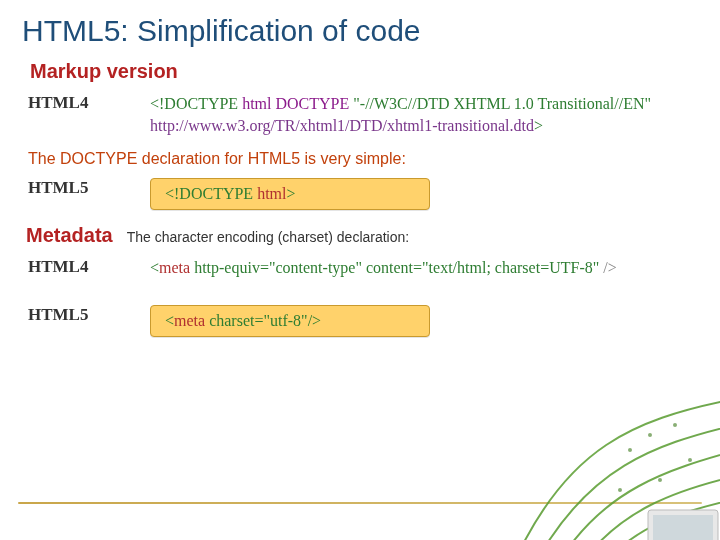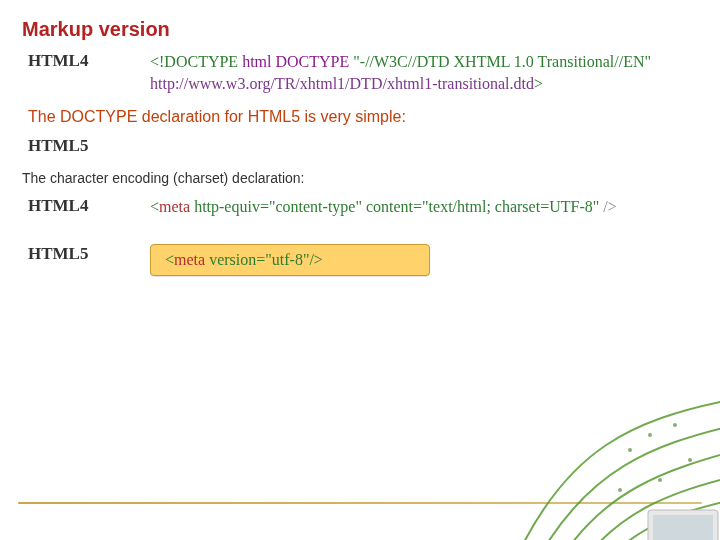--- a/index.html
+++ b/index.html
@@ -15,21 +15,21 @@
   .title {
     font-size: 30px;
     color: #1f4e79;
     font-weight: 400;
     margin-bottom: 12px;
   }
   .section-heading {
     color: #b42222;
     font-weight: 700;
     font-size: 20px;
-    margin: 4px 0 10px 0;
+    margin: 4px 0 10px 8px;
   }
   .row { display: flex; align-items: flex-start; margin: 6px 0 14px 0; font-family: Liberation Serif, serif; }
   .row-inline { display: flex; align-items: baseline; margin: 10px 0 10px 0; }
   .label-col {
     width: 128px;
     flex-shrink: 0;
     font-weight: 700;
     font-size: 17px;
     color: #333;
     padding-left: 6px;
@@ -74,59 +74,67 @@
     width: 260px;
     height: 180px;
     pointer-events: none;
   }
 </style>
 </head>
 <body>
 
 <div class="slide">
 
+  <h1 class="title">HTML5: Simplification of code</h1>
 
   <div class="section-heading">Markup version</div>
 
   <div class="row">
     <div class="label-col">HTML4</div>
     <div class="content-col doctype4">
       <span class="tok-bracket">&lt;!</span><span class="tok-bracket">DOCTYPE</span>
       <span class="tok-dt">html</span>
       <span class="tok-dt">DOCTYPE</span>
       <span class="tok-str">"-//W3C//DTD XHTML 1.0 Transitional//EN"</span><br>
       <span class="tok-url">http://www.w3.org/TR/xhtml1/DTD/xhtml1-transitional.dtd</span><span class="tok-bracket">&gt;</span>
     </div>
   </div>
 
   <div class="caption">The DOCTYPE declaration for HTML5 is very simple:</div>
 
   <div class="row">
     <div class="label-col">HTML5</div>
+    <div class="content-col">
+      <span class="codebox">
+        <span class="tok-bracket">&lt;!</span><span class="tok-bracket">DOCTYPE</span>
+        <span class="tok-red">html</span><span class="tok-bracket">&gt;</span>
+      </span>
+    </div>
   </div>
 
   <div class="row-inline">
+    <span class="section-heading" style="margin:0 14px 0 4px;">Metadata</span>
     <span class="meta-caption">The character encoding (charset) declaration:</span>
   </div>
 
   <div class="row">
     <div class="label-col">HTML4</div>
     <div class="content-col" style="line-height:1.35;">
       <span class="tok-bracket">&lt;</span><span class="tok-red">meta</span>
       <span class="tok-bracket">http-equiv=</span><span class="tok-str">"content-type"</span>
       <span class="tok-bracket">content=</span><span class="tok-str">"text/html; charset=UTF-8"</span><span class="tok-gray"> /&gt;</span>
     </div>
   </div>
 
   <div class="row" style="margin-top:26px;">
     <div class="label-col">HTML5</div>
     <div class="content-col">
       <span class="codebox">
         <span class="tok-bracket">&lt;</span><span class="tok-red">meta</span>
-        <span class="tok-bracket">version=</span><span class="tok-str">"utf-8"</span><span class="tok-bracket">/&gt;</span>
+        <span class="tok-bracket">charset=</span><span class="tok-str">"utf-8"</span><span class="tok-bracket">/&gt;</span>
       </span>
     </div>
   </div>
 
 </div>
 
 <div class="footer-line"></div>
 
 <svg class="decor" viewBox="0 0 260 180">
   <defs>

